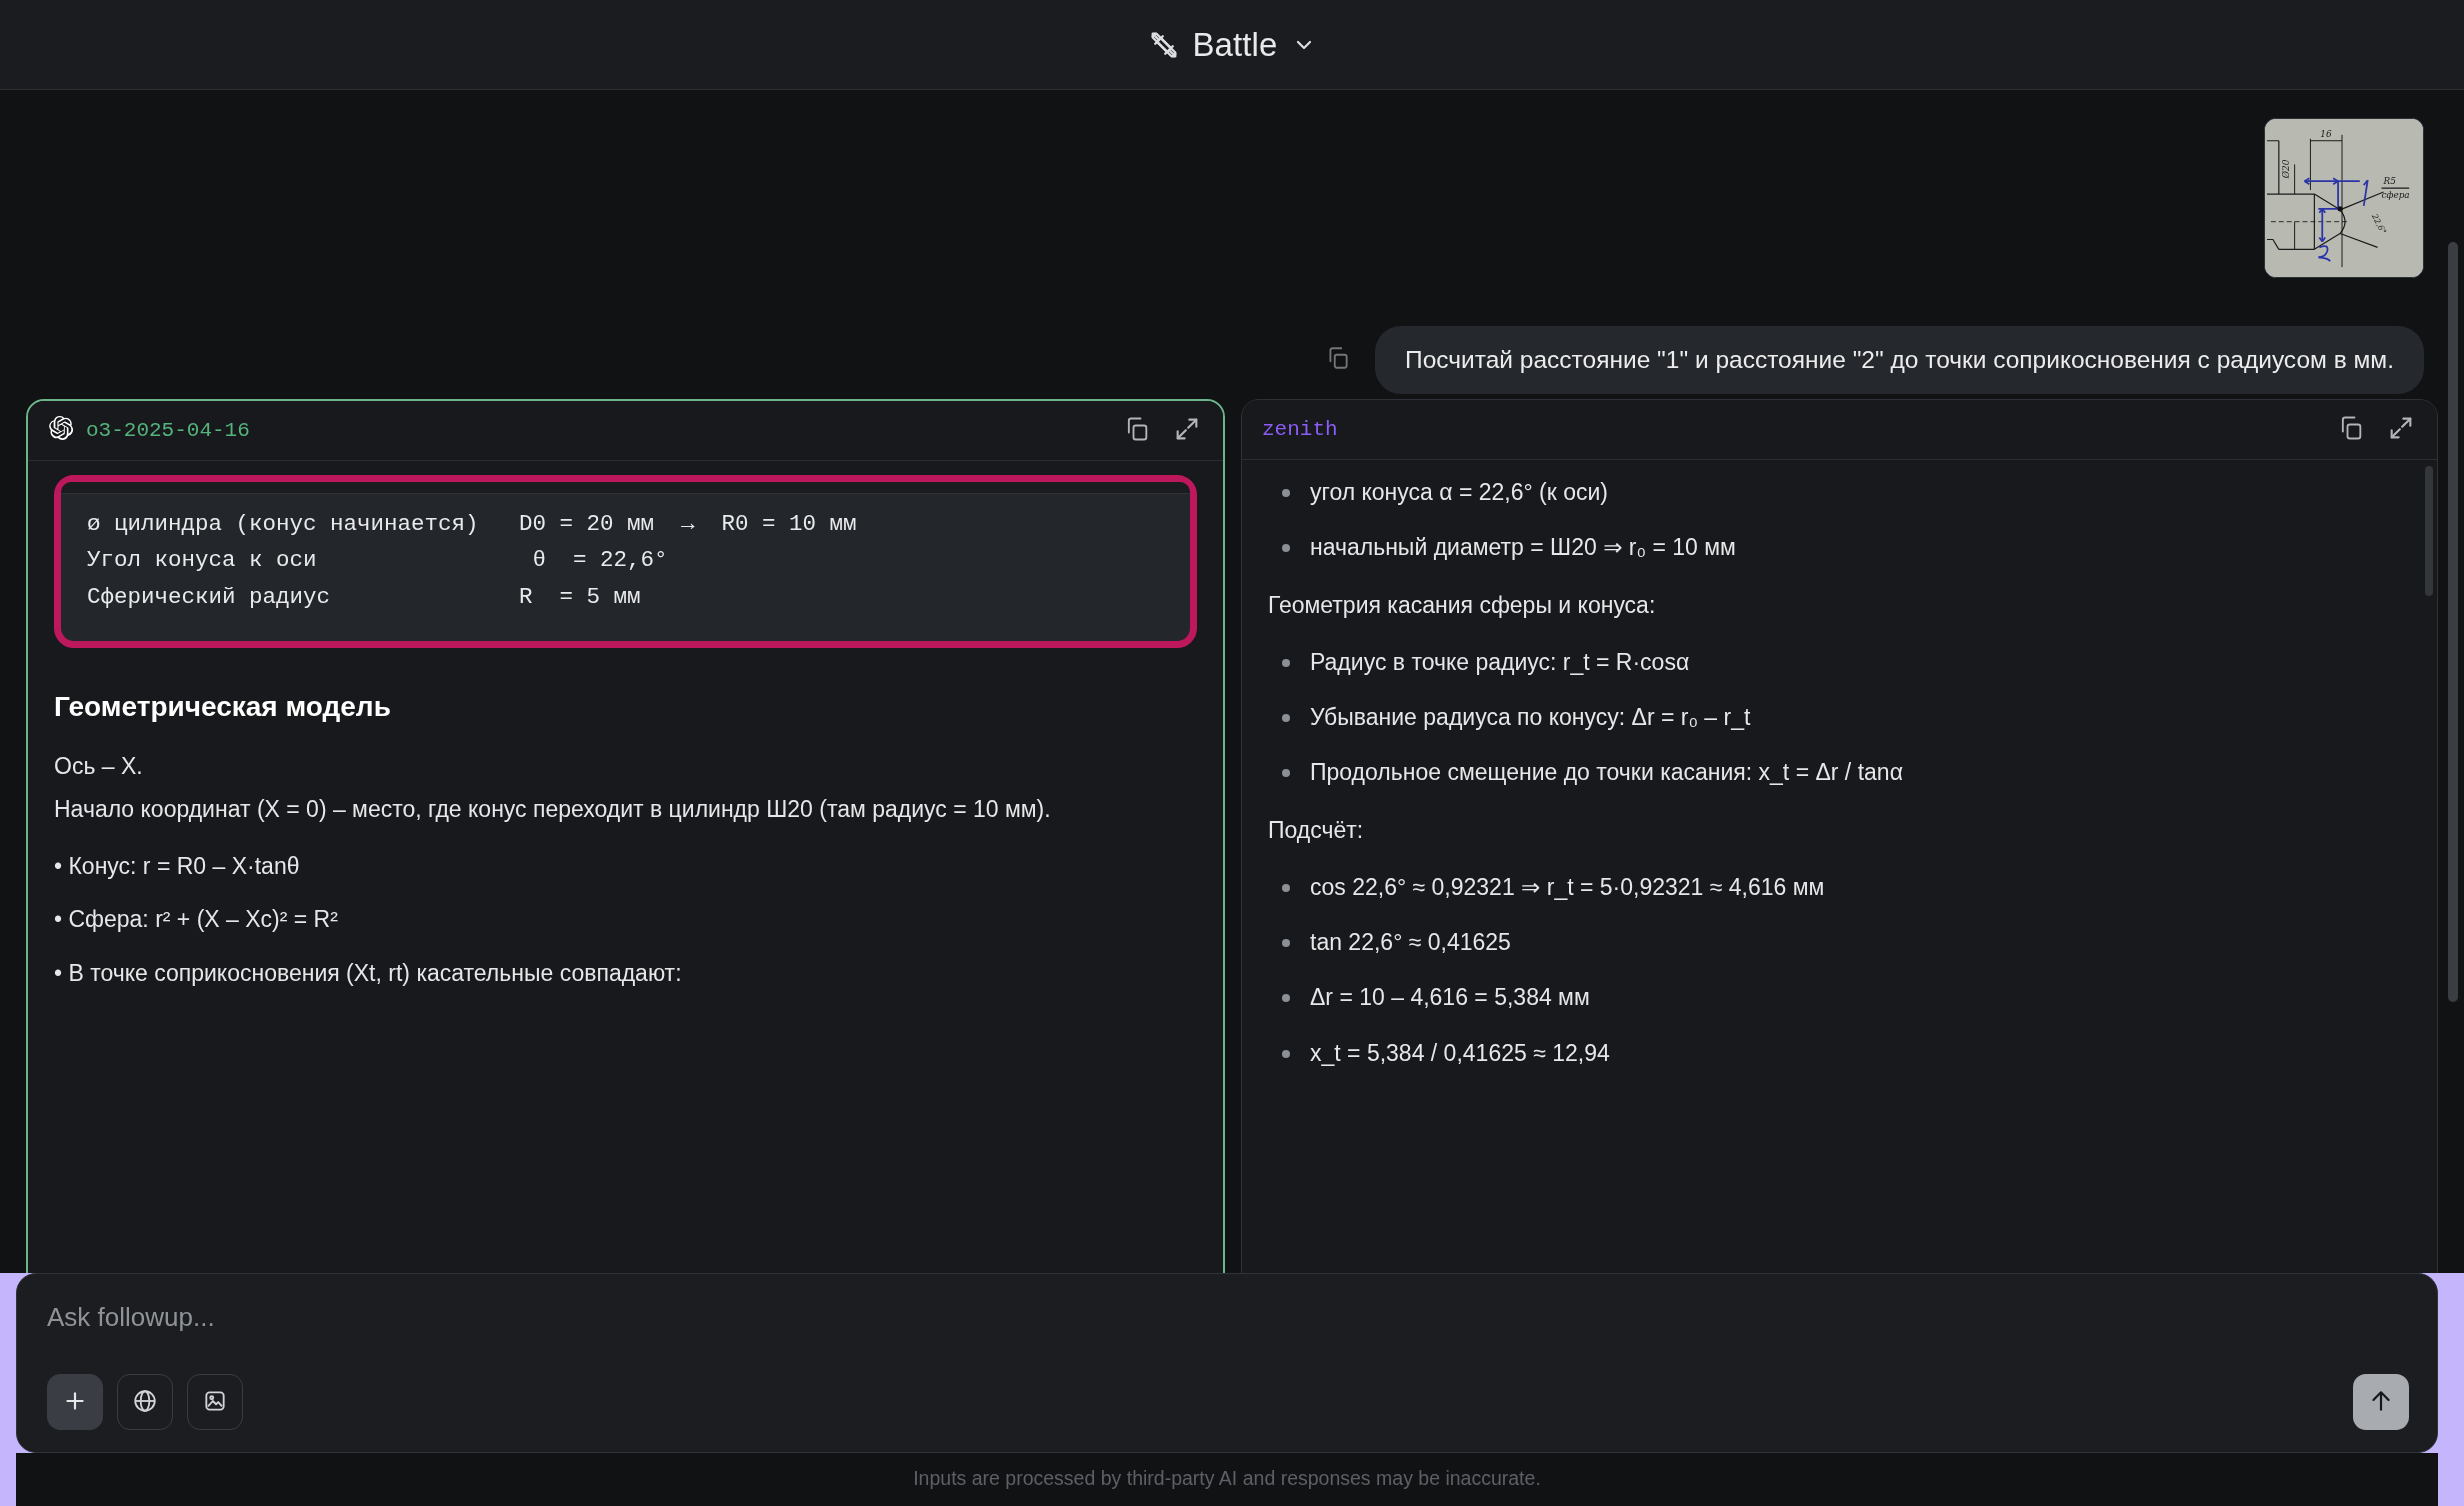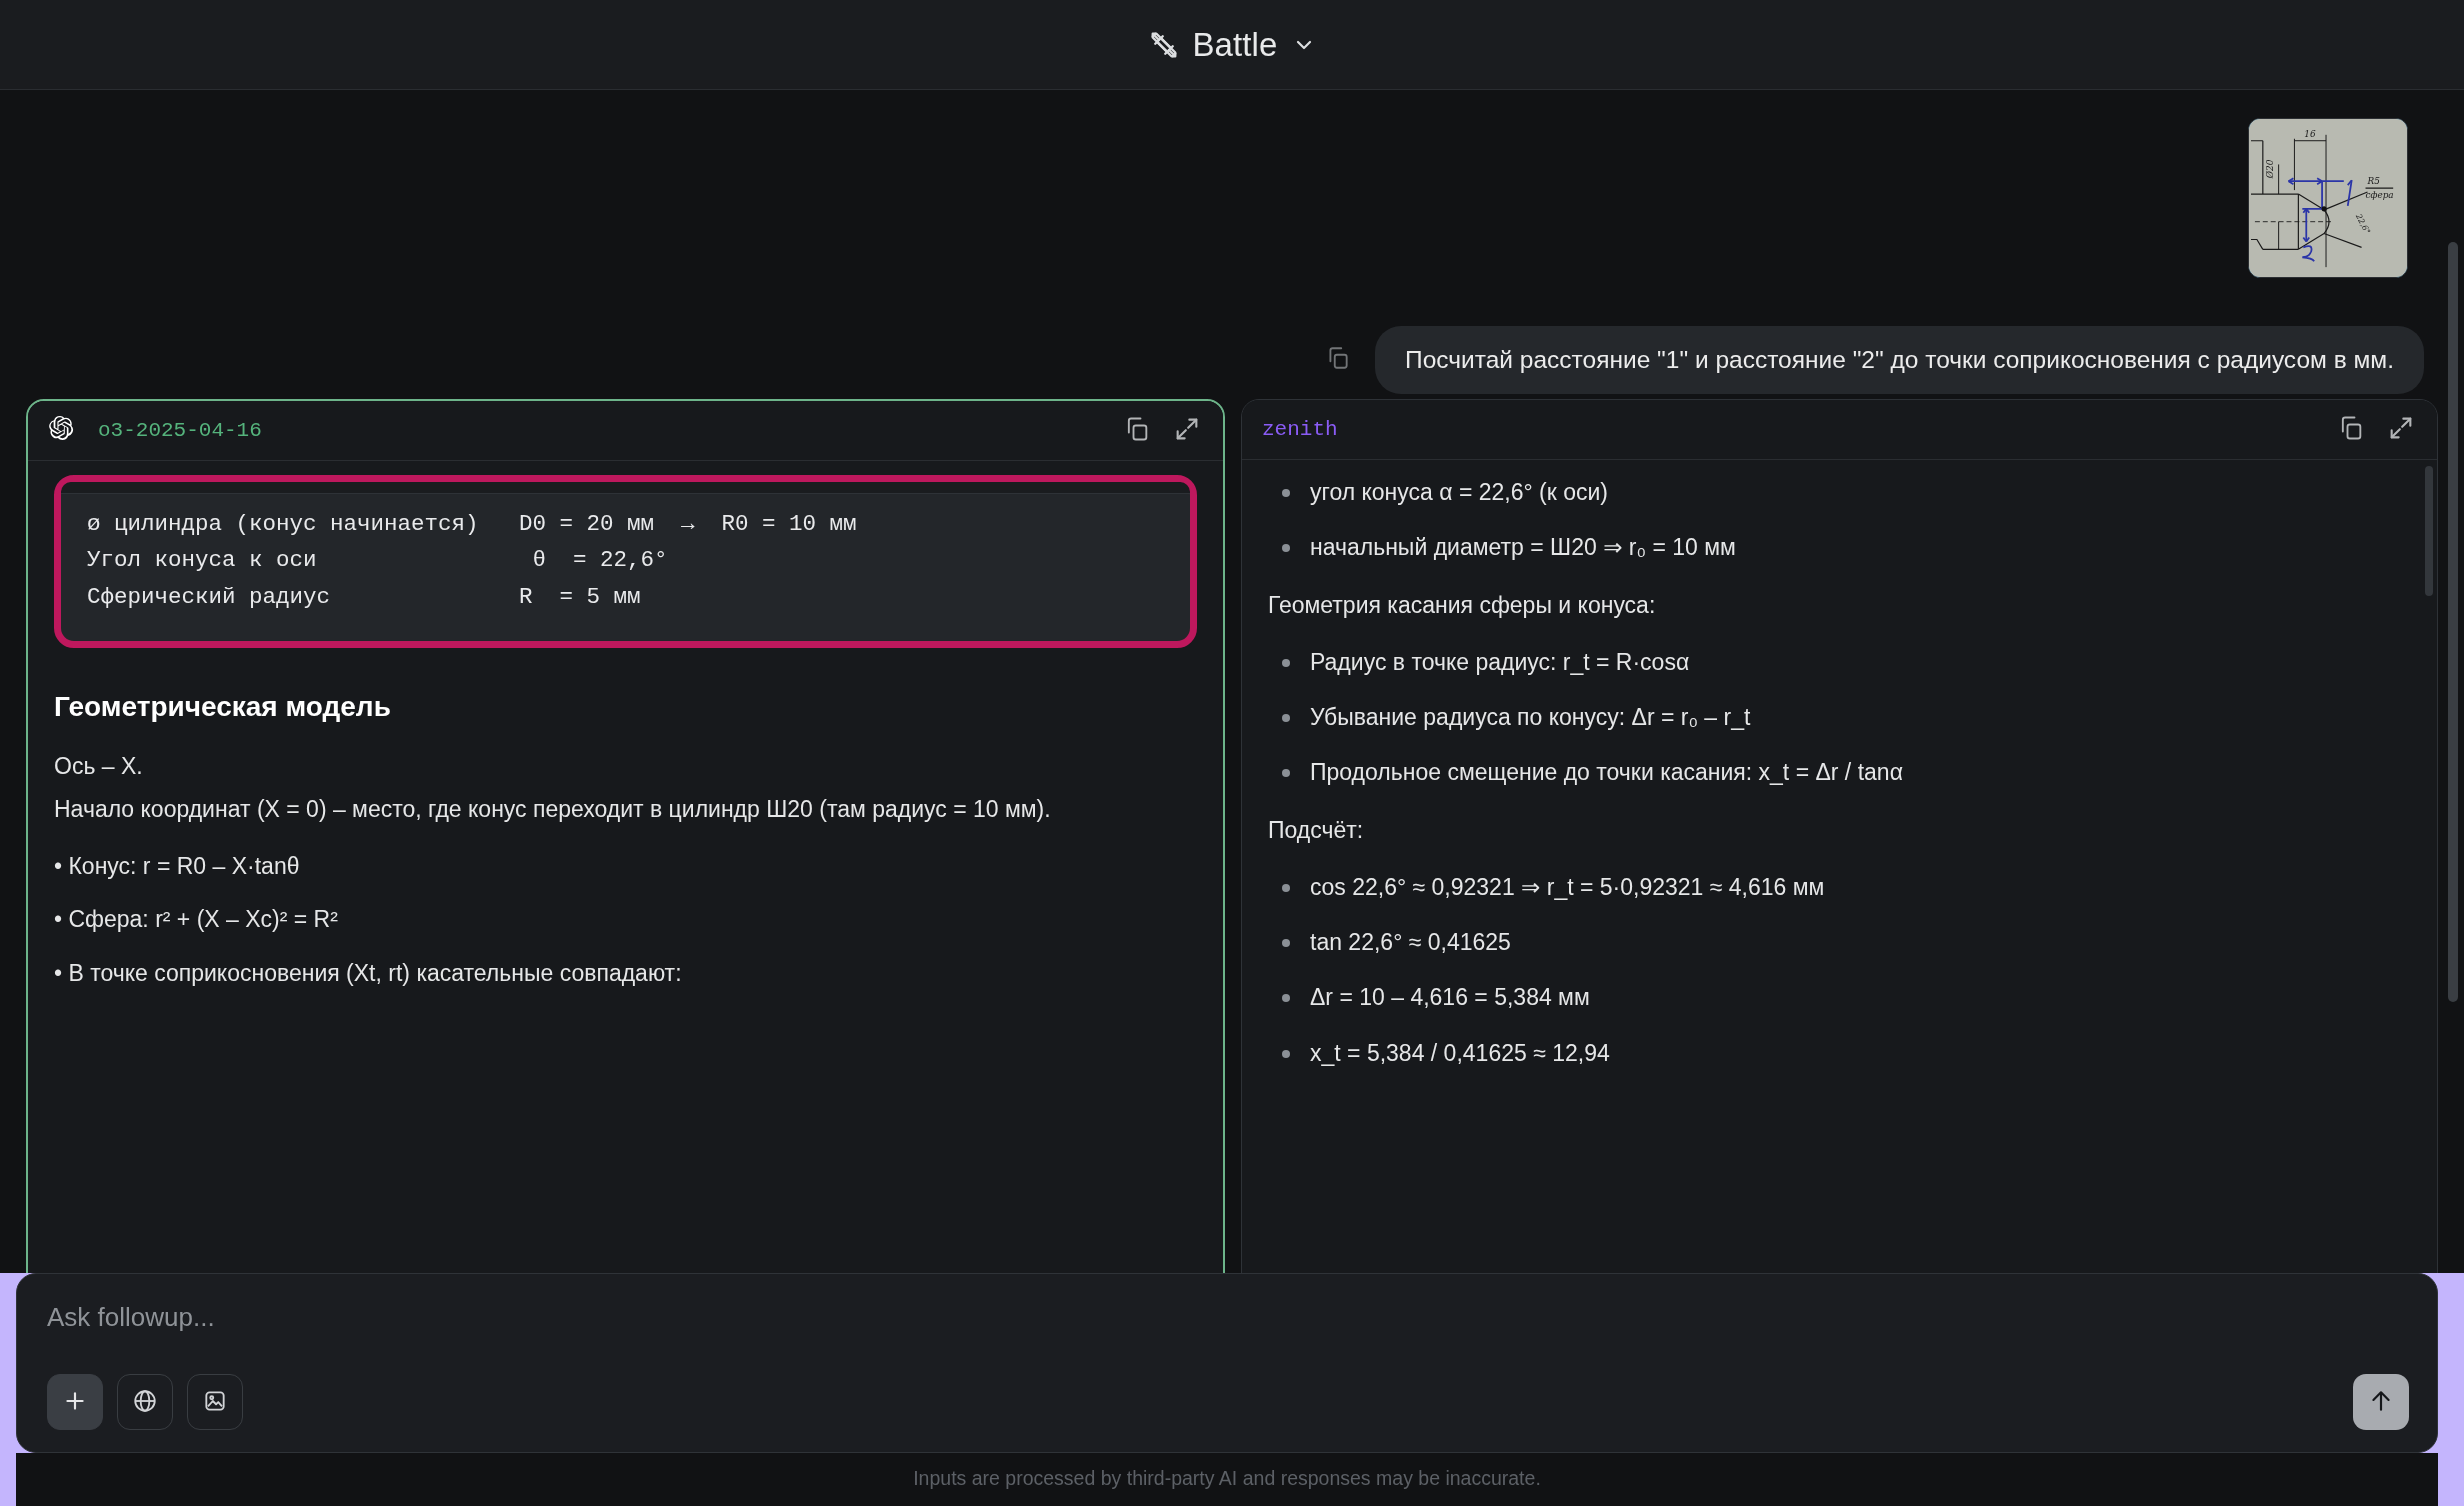--- a/index.html
+++ b/index.html
@@ -48,21 +48,21 @@
   .scroll-area {
     position: relative;
     flex: 1 1 auto;
     background: #111214;
     overflow: hidden;
   }
 
   
   .attachment {
     position: absolute;
-    right: 56px;
+    right: 40px;
     top: 28px;
     width: 160px;
     height: 160px;
     border-radius: 12px;
     overflow: hidden;
     background: #7dd3fc;
     border: 1px solid #2c2f33;
   }
   .attachment svg { display: block; width: 100%; height: 100%; }
 
@@ -113,21 +113,21 @@
     flex: 0 0 60px;
     display: flex;
     align-items: center;
     padding: 0 22px 0 20px;
     border-bottom: 1px solid #2a2d31;
     background: #17191c;
   }
   .panel-head .model {
     display: flex;
     align-items: center;
-    gap: 24px;
+    gap: 12px;
     font-family: "Liberation Mono", monospace;
     font-size: 21px;
   }
   .panel-head .model.green .model-name { color: #55b37c; }
   .panel-head .model.gray  .model-name { color: #8b5cf6; }
   .panel-head .spacer { flex: 1 1 auto; }
   .head-actions { display: flex; align-items: center; gap: 22px; }
   .head-actions .ico { cursor: pointer; opacity: .82; }
 
   .panel-body {

